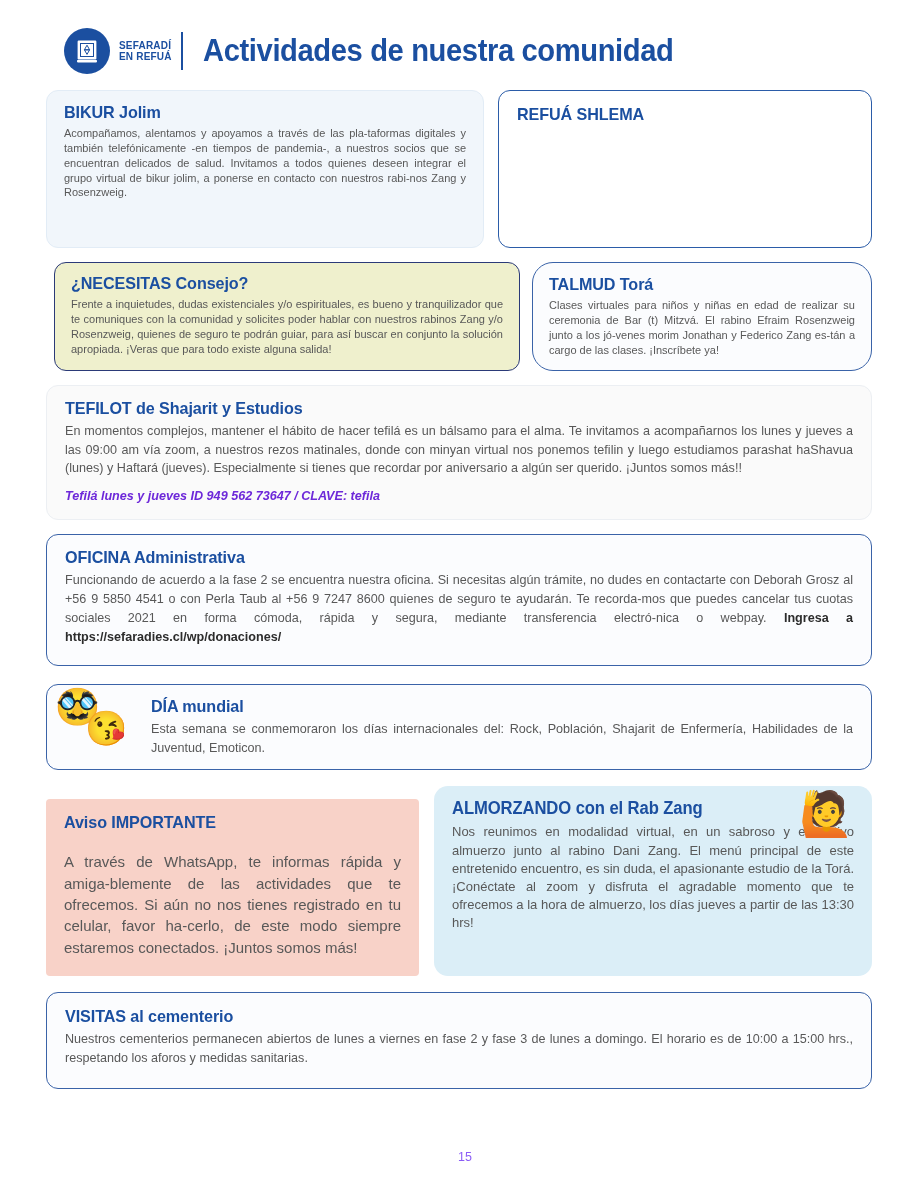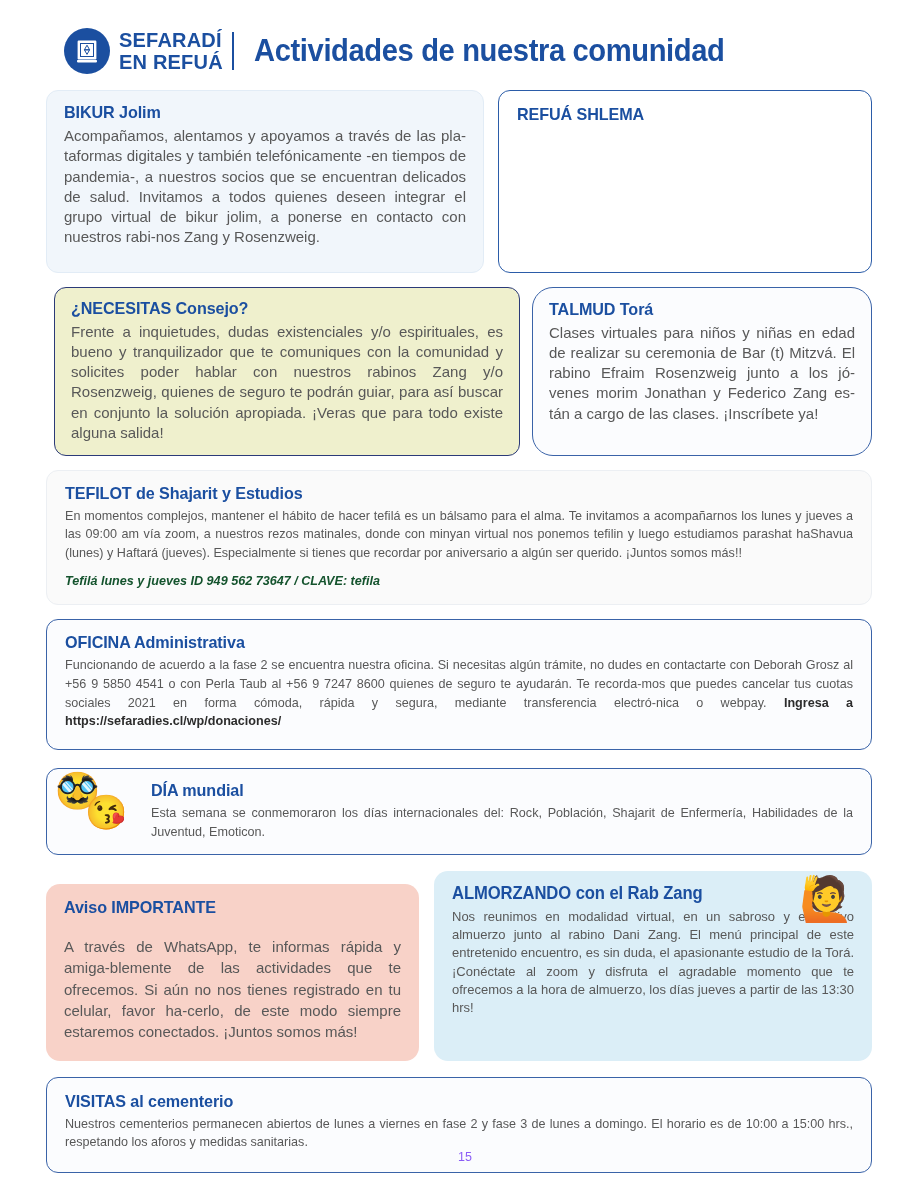--- a/index.html
+++ b/index.html
@@ -44,21 +44,21 @@
     justify-content: center;
     flex: 0 0 auto;
   }
   .logo-mark svg { display: block; }
 
   .logo-words {
     margin-left: 9px;
     font-family: "Liberation Sans", sans-serif;
     font-weight: bold;
     color: #1b4fa0;
-    font-size: 20px;
+    font-size: 10px;
     line-height: 1.12;
     letter-spacing: 0.2px;
     padding-right: 9px;
   }
   .logo-rule {
     width: 2px;
     align-self: stretch;
     background: #1b4fa0;
     margin: 4px 0 4px 0;
   }
@@ -85,21 +85,21 @@
     font-family: "Liberation Sans", sans-serif;
     font-weight: bold;
     color: #1b4fa0;
     font-size: 17px;
     letter-spacing: -0.1px;
     transform: scaleX(0.95);
     transform-origin: left center;
   }
   .card p {
     margin: 0;
-    font-size: 15px;
+    font-size: 11px;
     line-height: 1.35;
     color: #585858;
     text-align: justify;
   }
 
   
   .v-softblue {
     background: #f1f6fb;
     border: 1px solid #e2ecf6;
   }
@@ -166,21 +166,21 @@
   .card-tefilot {
     margin-top: 14px;
     padding: 13px 18px 16px 18px;
   }
   .card-tefilot p { font-size: 12.6px; line-height: 1.45; }
   .tefilot-note {
     margin-top: 12px;
     font-weight: bold;
     font-style: italic;
     font-size: 12.6px;
-    color: #14532d;
+    color: #6d28d9;
     text-align: left;
   }
 
   
   .card-oficina {
     margin-top: 14px;
     padding: 13px 18px 18px 18px;
   }
   .card-oficina p { font-size: 12.6px; line-height: 1.5; }
   .card-oficina .emph { font-weight: bold; color: #2c2c2c; }
@@ -221,21 +221,21 @@
   .row6 {
     display: flex;
     gap: 15px;
     margin-top: 16px;
     align-items: stretch;
   }
   .card-aviso {
     width: 373px;
     padding: 14px 18px 18px 18px;
     margin-top: 13px;
-    border-radius: 14px;
+    border-radius: 4px;
   }
   .card-aviso h3 { margin-bottom: 18px; }
   .card-aviso p { font-size: 15px; line-height: 1.42; }
   .card-almorzando {
     flex: 1;
     padding: 12px 18px 14px 18px;
     border-radius: 14px;
     position: relative;
   }
   .card-almorzando h3 { font-size: 17.5px; margin-bottom: 4px; }

